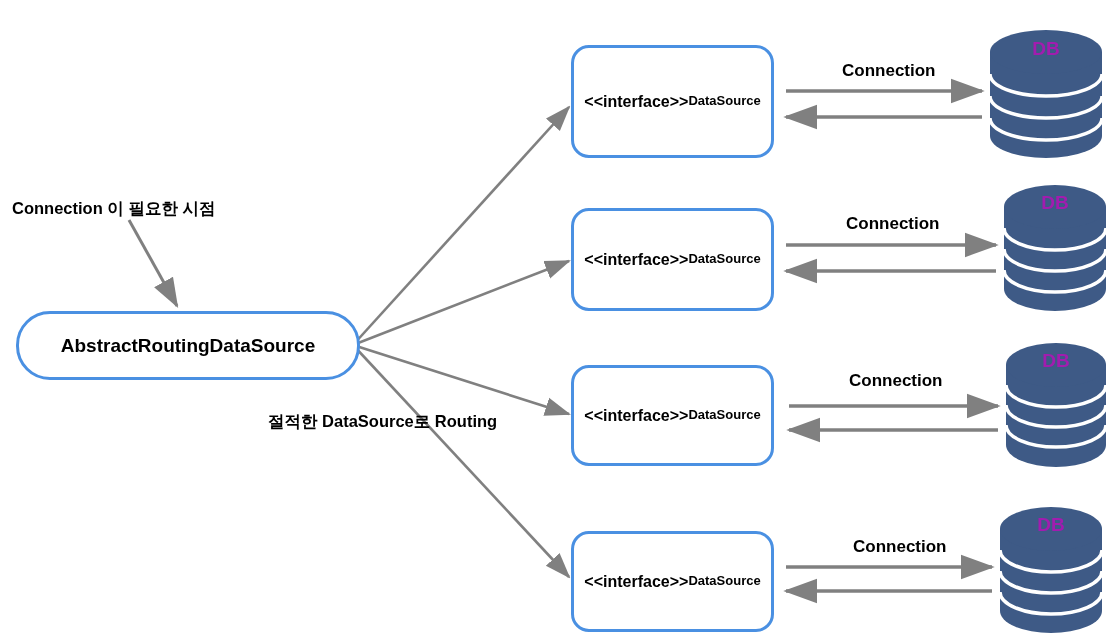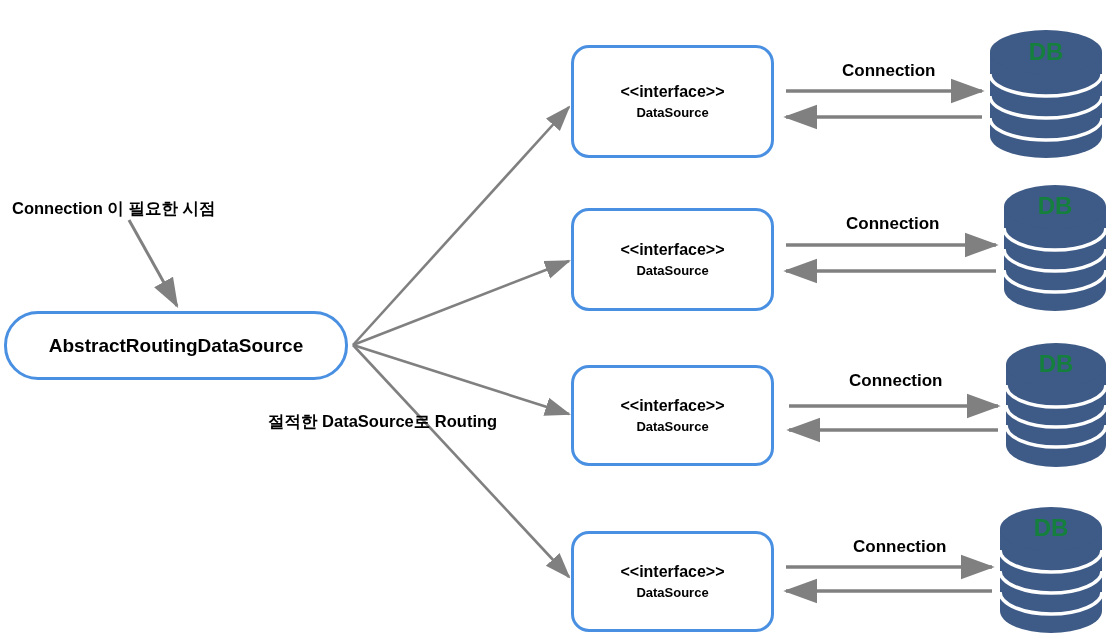--- a/index.html
+++ b/index.html
@@ -27,21 +27,21 @@
     height: 640px;
   }
   
   .node-box {
     position: absolute;
     box-sizing: border-box;
     background: #ffffff;
     border: 3px solid #4a90e2;
     border-radius: 18px;
     display: flex;
-    flex-direction: column;
+    flex-direction: row;
     align-items: center;
     justify-content: center;
     text-align: left;
   }
   .node-box .line {
     font-weight: bold;
     color: #000000;
     font-size: 13px;
     line-height: 1.45;
     white-space: nowrap;
@@ -62,22 +62,22 @@
   }
   .label.conn { font-size: 17px; margin-left: 23px; }
   .label.note { font-size: 16.5px; }
   
   .db {
     position: absolute;
   }
   .db-text {
     position: absolute;
     font-weight: bold;
-    font-size: 24px;
-    color: #15803d;
+    font-size: 19px;
+    color: #a21caf;
     text-align: center;
     white-space: nowrap;
   }
 </style>
 </head>
 <body>
 
 <div id="canvas">
 
   <svg class="svg-layer" viewBox="0 0 1109 640" xmlns="http://www.w3.org/2000/svg">
@@ -104,21 +104,21 @@
     <line x1="998" y1="430" x2="789" y2="430" stroke="#808080" stroke-width="3.4" marker-end="url(#arrowGray)"></line>
 
     <line x1="786" y1="567" x2="992" y2="567" stroke="#808080" stroke-width="3.4" marker-end="url(#arrowGray)"></line>
     <line x1="992" y1="591" x2="786" y2="591" stroke="#808080" stroke-width="3.4" marker-end="url(#arrowGray)"></line>
   </svg>
 
   <div class="label note" style="left:12px; top:198px;">Connection 이 필요한 시점</div>
 
   <div class="label note" style="left:268px; top:411px;">절적한 DataSource로 Routing</div>
 
-  <div class="node-box routing-box" style="left:4px; top:311px; width:344px; height:69px;">
+  <div class="node-box routing-box" style="left:16px; top:311px; width:344px; height:69px;">
     <div class="line">AbstractRoutingDataSource</div>
   </div>
 
   <div class="node-box" style="left:571px; top:45px; width:203px; height:113px;">
     <div class="line stereo">&lt;&lt;interface&gt;&gt;</div>
     <div class="line">DataSource</div>
   </div>
 
   <div class="node-box" style="left:571px; top:208px; width:203px; height:103px;">
     <div class="line stereo">&lt;&lt;interface&gt;&gt;</div>

